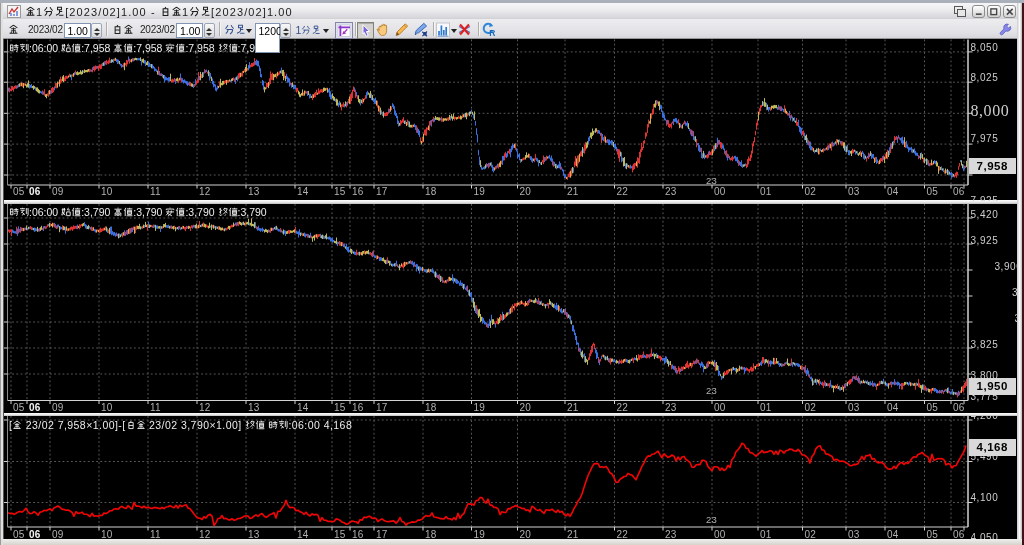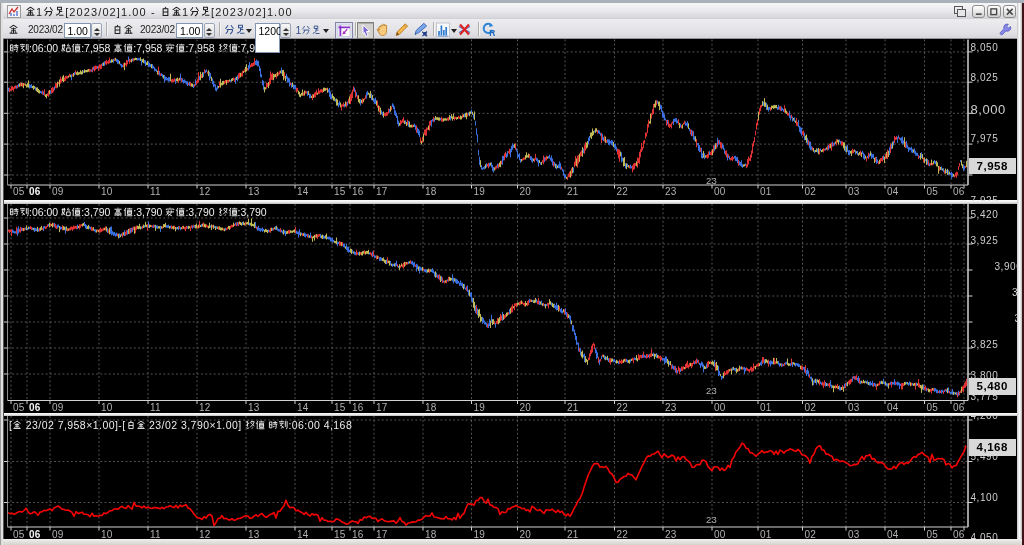--- a/index.html
+++ b/index.html
@@ -308,21 +308,21 @@
       <use href="#owari" style="stroke:currentColor;fill:none;stroke-width:1.05"></use>
     </svg><svg width="10" height="10" viewBox="-0.6 -0.6 11.2 11.2" style="vertical-align:-1px;">
       <use href="#chi" style="stroke:currentColor;fill:none;stroke-width:1.05"></use>
     </svg> <svg width="10" height="10" viewBox="-0.6 -0.6 11.2 11.2" style="vertical-align:-1px;">
       <use href="#toki" style="stroke:currentColor;fill:none;stroke-width:1.05"></use>
     </svg><svg width="10" height="10" viewBox="-0.6 -0.6 11.2 11.2" style="vertical-align:-1px;">
       <use href="#koku" style="stroke:currentColor;fill:none;stroke-width:1.05"></use>
     </svg>:06:00 4,168</div>
 <div style="position:absolute;left:970.5px;top:41.9px;white-space:pre;font-size:10px;color:#cecece;letter-spacing:0.55px;">8,050</div>
 <div style="position:absolute;left:970.5px;top:72.3px;white-space:pre;font-size:10px;color:#cecece;letter-spacing:0.55px;">8,025</div>
-<div style="position:absolute;left:970.5px;top:102.4px;white-space:pre;font-size:13px;color:#cecece;letter-spacing:0.55px;">8,000</div>
+<div style="position:absolute;left:970.5px;top:102.4px;white-space:pre;font-size:16px;color:#cecece;letter-spacing:0.55px;font-family:Liberation Serif, serif;">8,000</div>
 <div style="position:absolute;left:970.5px;top:133.0px;white-space:pre;font-size:10px;color:#cecece;letter-spacing:0.55px;">7,975</div>
 <div style="position:absolute;left:970.5px;top:194px;height:6.5px;overflow:hidden">
     <div style="font-size:10px;color:#cecece;letter-spacing:0.55px;white-space:pre;margin-top:1.2px">7,925</div>
   </div>
 <div style="position:absolute;left:970.5px;top:208.5px;white-space:pre;font-size:10px;color:#cecece;letter-spacing:0.55px;">5,420</div>
 <div style="position:absolute;left:970.5px;top:234.5px;white-space:pre;font-size:10px;color:#cecece;letter-spacing:0.55px;">3,925</div>
 <div style="position:absolute;left:970.5px;top:260.5px;white-space:pre;font-size:10px;color:#cecece;letter-spacing:0.55px;margin-left:24px;">3,900</div>
 <div style="position:absolute;left:1012px;top:286.5px;white-space:pre;font-size:10px;color:#cecece;letter-spacing:0.55px;">3,875</div>
 <div style="position:absolute;left:970.5px;top:312.5px;white-space:pre;font-size:10px;color:#cecece;letter-spacing:0.55px;margin-left:44px;">3,850</div>
 <div style="position:absolute;left:970.5px;top:338.5px;white-space:pre;font-size:10px;color:#cecece;letter-spacing:0.55px;">3,825</div>
@@ -330,21 +330,21 @@
 <div style="position:absolute;left:970.5px;top:390.5px;white-space:pre;font-size:10px;color:#cecece;letter-spacing:0.55px;">3,775</div>
 <div style="position:absolute;left:970.5px;top:416px;height:6px;overflow:hidden">
     <div style="font-size:10px;color:#cecece;letter-spacing:0.55px;white-space:pre;margin-top:-6px">4,200</div>
   </div>
 <div style="position:absolute;left:970.5px;top:451.0px;white-space:pre;font-size:10px;color:#cecece;letter-spacing:0.55px;">5,490</div>
 <div style="position:absolute;left:970.5px;top:491.9px;white-space:pre;font-size:10px;color:#cecece;letter-spacing:0.55px;text-align:center;">4,100</div>
 <div style="position:absolute;left:970.5px;top:532px;height:7px;overflow:hidden">
     <div style="font-size:10px;color:#cecece;letter-spacing:0.55px;white-space:pre">4,050</div>
   </div>
 <div class="tag" style="top:157.7px">7,958</div>
-<div class="tag" style="top:378.4px">5,480</div>
+<div class="tag" style="top:378.4px">1,950</div>
 <div class="tag" style="top:439px">4,168</div>
 <div style="position:absolute;left:13px;top:186px;white-space:pre;font-size:10px;color:#b2b2b2;letter-spacing:0.3px;">05</div>
 <div style="position:absolute;left:29px;top:186px;white-space:pre;font-size:10px;color:#f2f2f2;font-weight:bold;letter-spacing:0.3px;">06</div>
 <div style="position:absolute;left:52px;top:186px;white-space:pre;font-size:10px;color:#b2b2b2;letter-spacing:0.3px;">09</div>
 <div style="position:absolute;left:101px;top:186px;white-space:pre;font-size:10px;color:#b2b2b2;letter-spacing:0.3px;">10</div>
 <div style="position:absolute;left:150px;top:186px;white-space:pre;font-size:10px;color:#b2b2b2;letter-spacing:0.3px;">11</div>
 <div style="position:absolute;left:199px;top:186px;white-space:pre;font-size:10px;color:#b2b2b2;letter-spacing:0.3px;">12</div>
 <div style="position:absolute;left:248px;top:186px;white-space:pre;font-size:10px;color:#b2b2b2;letter-spacing:0.3px;">13</div>
 <div style="position:absolute;left:297px;top:186px;white-space:pre;font-size:10px;color:#b2b2b2;letter-spacing:0.3px;">14</div>
 <div style="position:absolute;left:334px;top:186px;white-space:pre;font-size:10px;color:#b2b2b2;letter-spacing:0.3px;">15</div>

